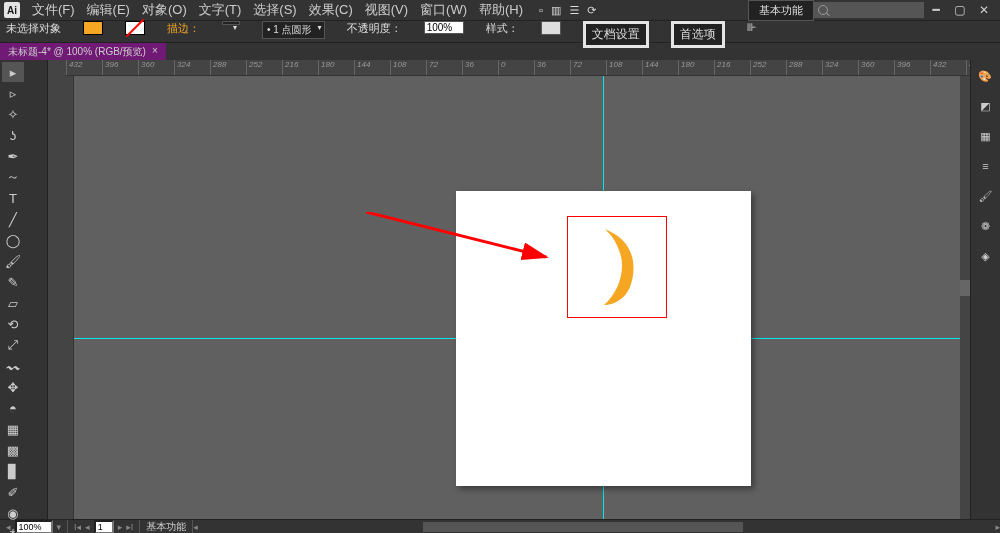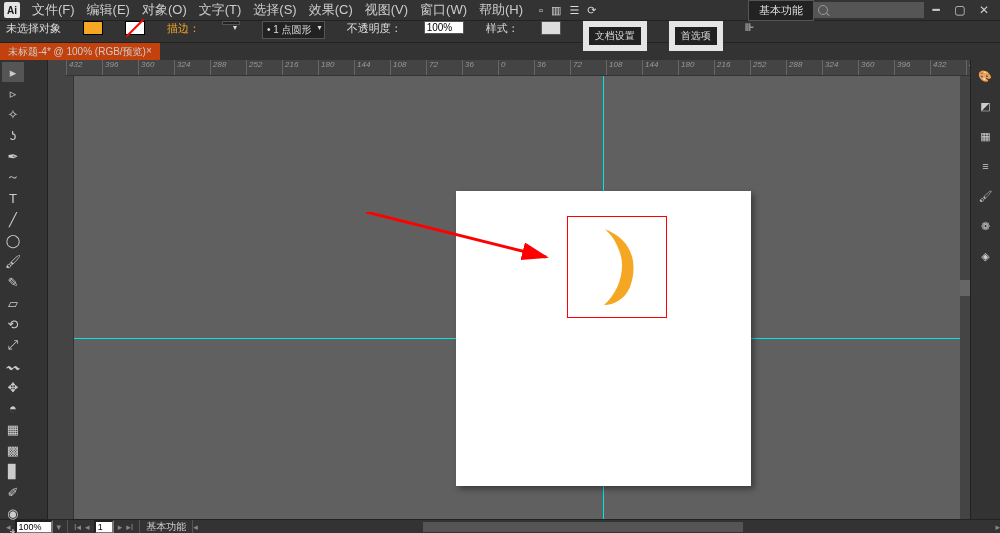--- a/index.html
+++ b/index.html
@@ -20,25 +20,25 @@
 
 .controlbar { background: #333; height: 22px; display: flex; align-items: flex-start; padding: 0 6px; border-top: 1px solid #222; gap: 22px; font-size: 11px; }
 .fill-swatch { width: 20px; height: 14px; background: #f5a623; border: 1px solid #000; }
 .no-stroke { width: 20px; height: 14px; background: #fff; border: 1px solid #000; position: relative; }
 .no-stroke::after { content: ""; position: absolute; width: 24px; height: 2px; background: red; top: 5px; left: -3px; transform: rotate(-45deg); }
 .stroke-label { color: #f5a623; }
 .dropdown { background: #222; border: 1px solid #555; padding: 1px 12px 1px 4px; position: relative; font-size: 10px; }
 .dropdown::after { content: "▾"; position: absolute; right: 2px; font-size: 8px; }
 .opacity-input { background: #fff; color: #000; width: 40px; font-size: 10px; padding: 0 2px; border: 1px solid #555; }
 .style-swatch { width: 20px; height: 14px; background: #ddd; border: 1px solid #555; }
-.ctrl-btn { background: #222; border: 6px solid #e5e5e5; padding: 2px 6px; font-size: 10px; }
+.ctrl-btn { background: #222; border: 3px solid #e5e5e5; padding: 2px 6px; font-size: 12px; }
 
 
 .doctab-bar { background: #333; height: 18px; display: flex; align-items: center; border-top: 1px solid #222; }
-.doctab { background: #c2410c; padding: 2px 8px; font-size: 10px; color: #ccc; display: flex; align-items: flex-start; }
+.doctab { background: #701a75; padding: 2px 8px; font-size: 10px; color: #ccc; display: flex; align-items: flex-start; gap: 6px; }
 .doctab .close { font-size: 10px; cursor: pointer; }
 
 
 .main { display: flex; height: calc(533px - 60px - 14px); }
 .toolbox { width: 48px; background: #333; display: flex; flex-wrap: wrap; padding: 2px; gap: 1px; align-content: flex-start; border-right: 1px solid #222; }
 .tool { width: 22px; height: 20px; display: flex; align-items: center; justify-content: center; color: #ccc; cursor: pointer; font-size: 13px; }
 .tool.selected { background: #555; }
 
 .ruler-area { width: 18px; background: #444; }
 .canvas-area { flex: 1; position: relative; background: #606060; overflow: hidden; }

